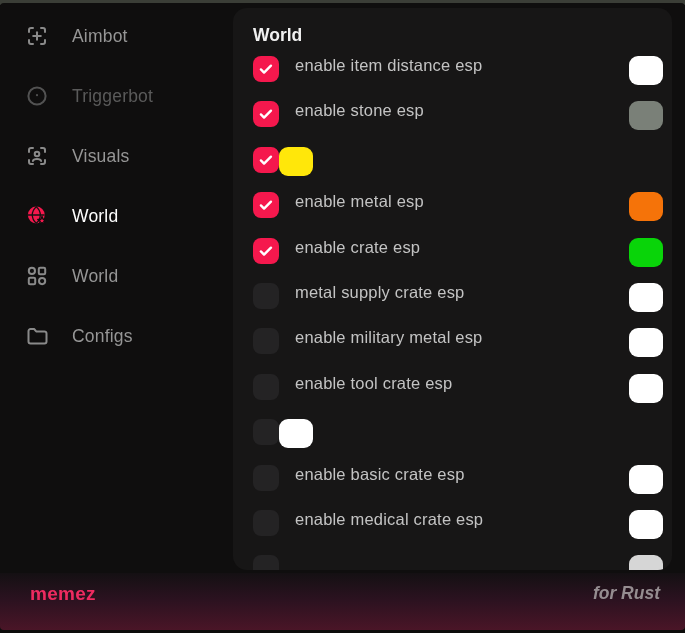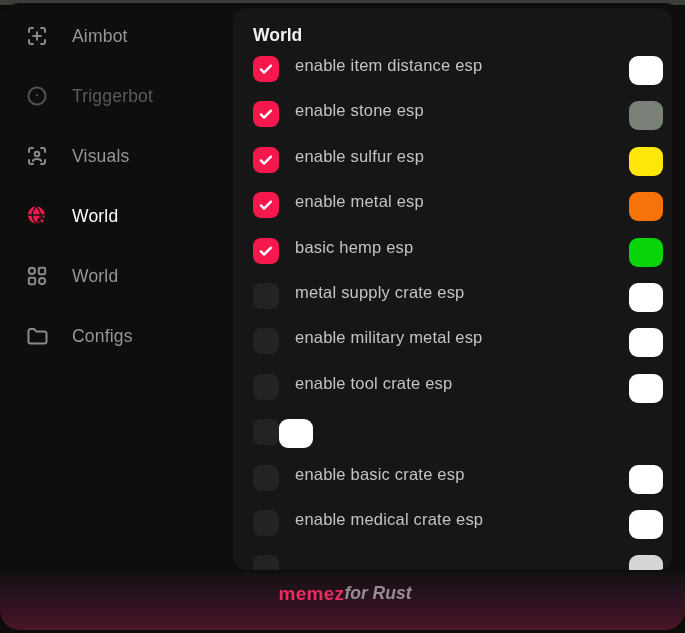--- a/index.html
+++ b/index.html
@@ -11,21 +11,21 @@
   html,body{margin:0;padding:0;}
   body{
     width:685px;height:633px;position:relative;overflow:hidden;
     background:#0c0c0b;
     font-family:"Liberation Sans", sans-serif;
     -webkit-font-smoothing:antialiased;
   }
   .top-strip{position:absolute;top:0;left:0;right:0;height:5px;background:#3b3e37;}
   .window{
     position:absolute;left:0;right:0;top:3px;bottom:3px;
-    background:var(--win-bg);border-radius:20px;overflow:hidden;
+    background:var(--win-bg);border-radius:4px;overflow:hidden;
   }
   
   .sidebar{position:absolute;left:0;top:0;width:233px;padding-top:11px;}
   .side-item{
     height:44px;margin-bottom:16px;display:flex;align-items:center;
     padding-left:25px;gap:23px;cursor:pointer;
   }
   .side-icon{width:24px;height:24px;flex:none;color:#8a8a8a;display:flex;align-items:center;justify-content:center;}
   .side-icon svg{width:24px;height:24px;display:block;}
   .side-label{font-size:17.5px;color:#969696;letter-spacing:.2px;}
@@ -48,21 +48,21 @@
   }
   .checkbox.checked{background:var(--accent);}
   .checkbox svg{width:18px;height:18px;display:none;}
   .checkbox.checked svg{display:block;}
   .row-label{margin-left:16px;font-size:16.5px;color:#c3c3c3;flex:1;letter-spacing:.2px;}
   .swatch{width:34px;height:29px;border-radius:9px;flex:none;cursor:pointer;}
   
   .footer{
     position:absolute;left:0;right:0;bottom:0;height:57px;
     background:linear-gradient(180deg,#141013 0%,#2c1220 48%,#4a1527 100%);
-    display:flex;align-items:center;justify-content:center;
+    display:flex;align-items:center;justify-content:space-between;
     padding:0 25px 16px 30px;box-sizing:border-box;
   }
   .brand{font-size:19px;font-weight:700;color:#ee2b60;letter-spacing:.3px;}
   .for-rust{font-size:17.5px;font-weight:700;font-style:italic;color:#958d90;}
 </style>
 </head>
 <body>
 
 <div class="top-strip"></div>
 
@@ -165,41 +165,40 @@
     <span class="row-label">enable stone esp</span>
     <span class="swatch" style="background: rgb(122, 128, 120);"></span>
   </div>
 
   <div class="row">
     <span class="checkbox checked">
       <svg viewBox="0 0 24 24" fill="none" stroke="#ffffff" stroke-width="3.2" stroke-linecap="round" stroke-linejoin="round">
               <path d="M5.2 12.6l4.2 4.2 9.2-9.2"></path>
             </svg>
     </span>
-    <span class="row-label">enable sulfur esp</span>
     <span class="swatch" style="background: rgb(255, 231, 10);"></span>
   </div>
 
   <div class="row">
     <span class="checkbox checked">
       <svg viewBox="0 0 24 24" fill="none" stroke="#ffffff" stroke-width="3.2" stroke-linecap="round" stroke-linejoin="round">
               <path d="M5.2 12.6l4.2 4.2 9.2-9.2"></path>
             </svg>
     </span>
     <span class="row-label">enable metal esp</span>
     <span class="swatch" style="background: rgb(245, 115, 9);"></span>
   </div>
 
   <div class="row">
     <span class="checkbox checked">
       <svg viewBox="0 0 24 24" fill="none" stroke="#ffffff" stroke-width="3.2" stroke-linecap="round" stroke-linejoin="round">
               <path d="M5.2 12.6l4.2 4.2 9.2-9.2"></path>
             </svg>
     </span>
-    <span class="row-label">basic hemp esp</span>
+    <span class="row-label">enable crate esp</span>
     <span class="swatch" style="background: rgb(9, 212, 9);"></span>
   </div>
 
   <div class="row">
     <span class="checkbox">
       
     </span>
     <span class="row-label">metal supply crate esp</span>
     <span class="swatch" style="background: rgb(255, 255, 255);"></span>
   </div>

